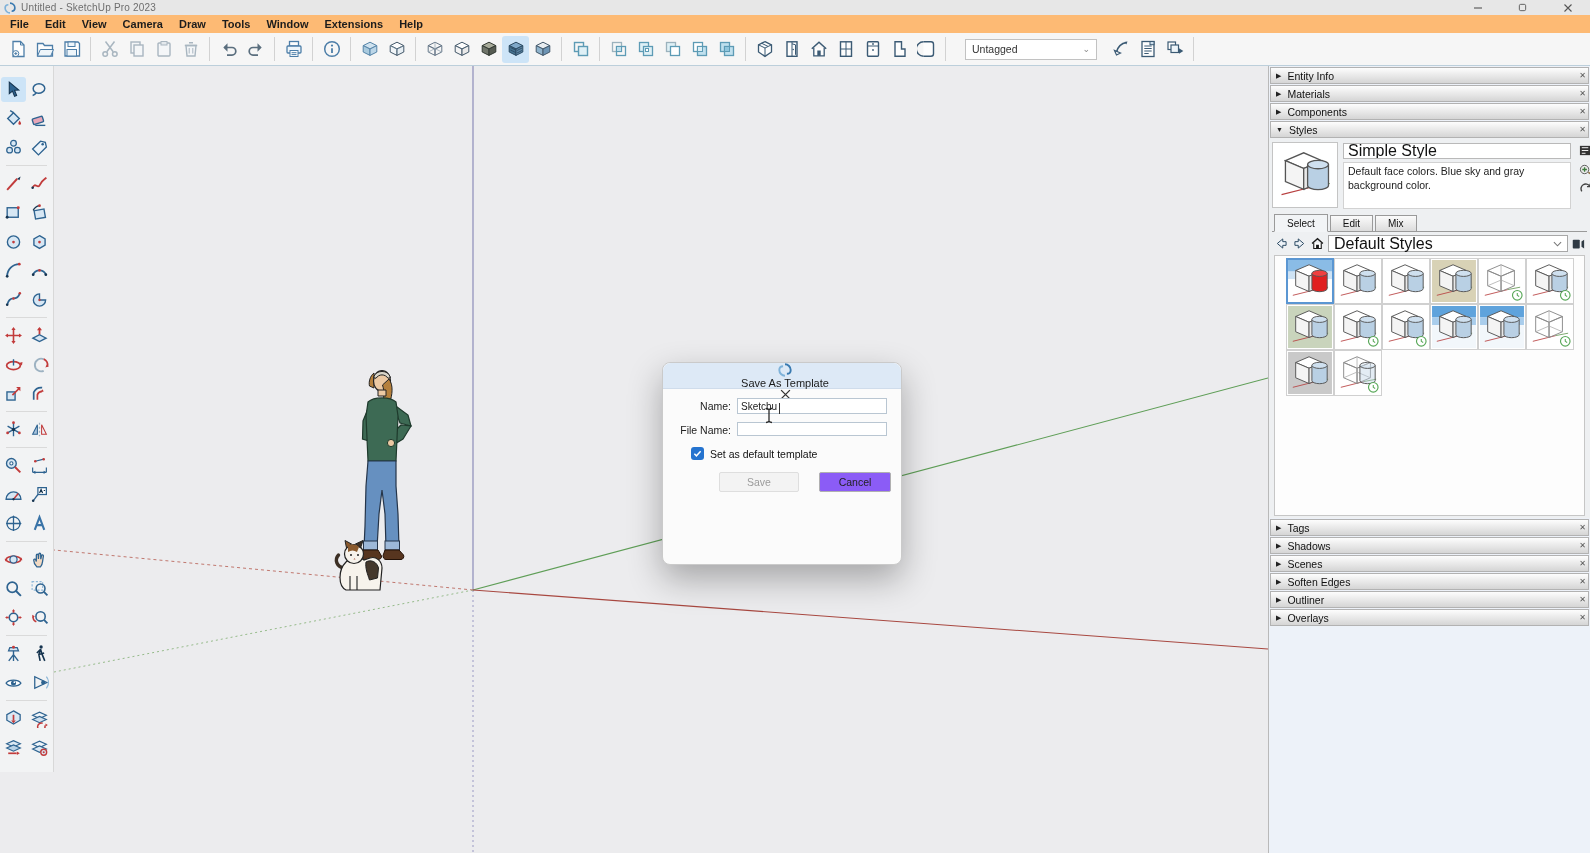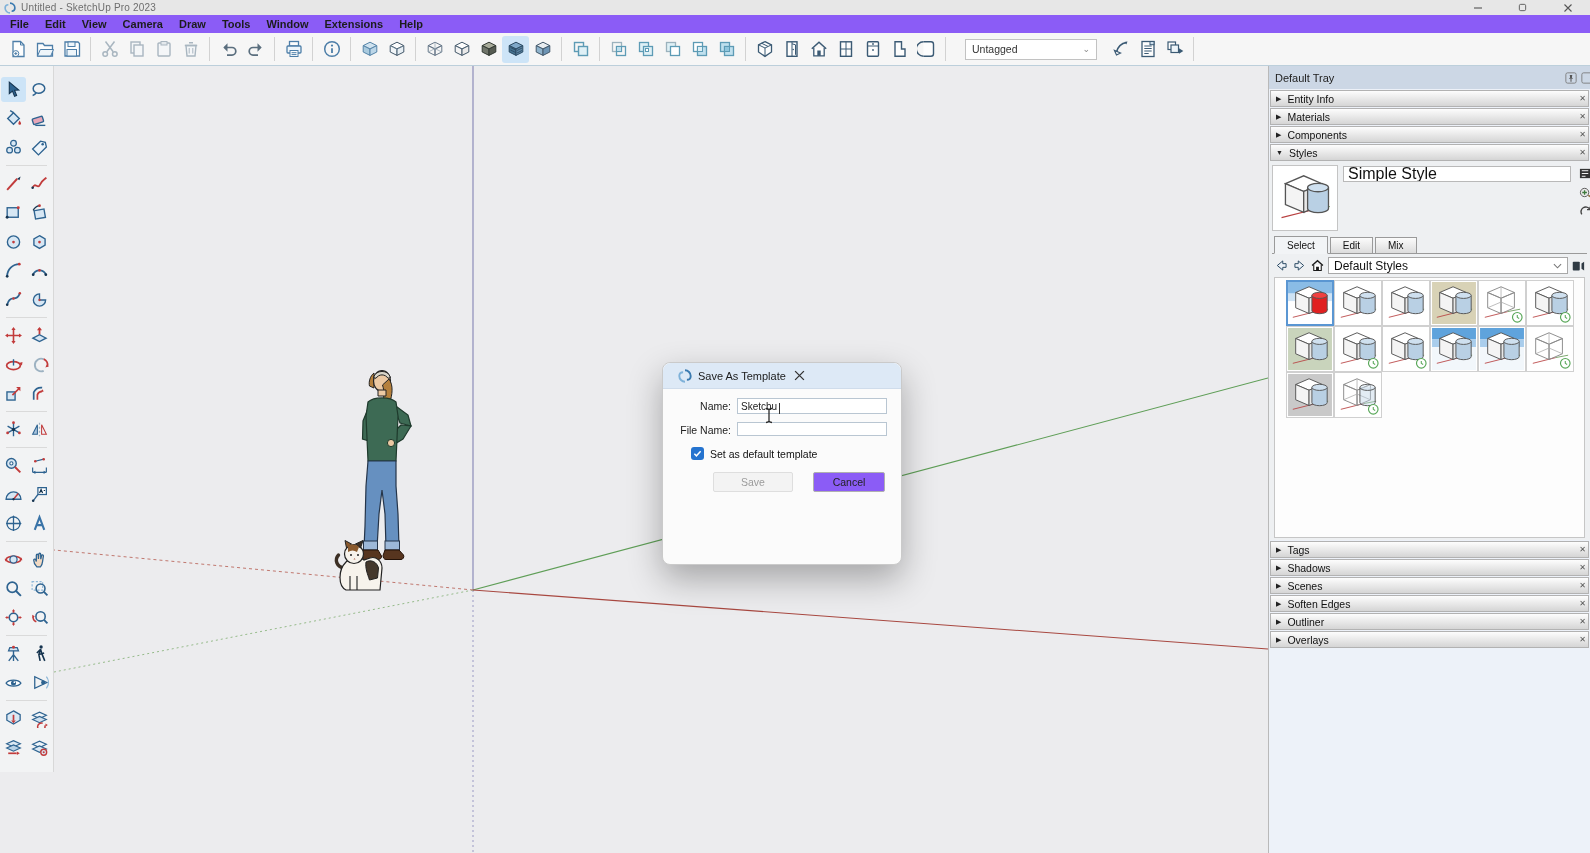--- a/index.html
+++ b/index.html
@@ -7,21 +7,21 @@
     font-family:"Liberation Sans","DejaVu Sans",sans-serif; background:#ececee; position:relative; }
 
   
   .titlebar{position:absolute;top:0;left:0;width:1590px;height:15px;background:#e7e7e7;
     display:flex;align-items:center;padding-left:4px;z-index:50;}
   .titlebar .app-title{font-size:10px;color:#6e6e6e;margin-left:5px;letter-spacing:.2px;}
   .win-controls{margin-left:auto;display:flex;height:15px;}
   .win-btn{width:45px;display:flex;align-items:center;justify-content:center;color:#555;font-size:9px;}
 
   
-  .menubar{position:absolute;top:15px;left:0;width:1590px;height:18px;background:#8b5cf6;
+  .menubar{position:absolute;top:15px;left:0;width:1590px;height:18px;background:#fdba74;
     display:flex;align-items:center;padding-left:2px;z-index:50;}
   .menu-item{font-size:11px;font-weight:600;color:#1c1c1c;padding:0 8px;}
 
   
   .toolbar{position:absolute;top:33px;left:0;width:1590px;height:33px;background:#f6f6f6;
     border-bottom:1px solid #bccfdb;display:flex;align-items:center;padding-left:4px;z-index:50;}
   .tb-group{display:flex;align-items:center;}
   .tb-sep{width:1px;height:24px;background:#d2d2d2;margin:0 5px;}
   .tb-btn{width:27px;height:27px;display:flex;align-items:center;justify-content:center;border-radius:3px;}
   .tb-btn.active{background:#cde4f7;}
@@ -39,32 +39,32 @@
 
   
   .viewport{position:absolute;left:54px;top:66px;width:1214px;height:787px;background:#ececee;overflow:hidden;}
   .axes-svg{position:absolute;left:0;top:0;}
   .figure-svg{position:absolute;left:276px;top:298px;}
 
   
   .dialog{position:absolute;left:662px;top:362px;width:240px;height:203px;background:#fbfbfb;
     border:1px solid #cacaca;border-radius:8px;box-shadow:0 14px 34px rgba(0,0,0,.30);z-index:100;font-size:10.5px;}
   .dlg-title{height:26px;background:#dde9f6;border-radius:8px 8px 0 0;display:flex;align-items:center;
-    padding:0 9px;border-bottom:1px solid #cfdceb;}
+    padding:0 9px;border-bottom:1px solid #cfdceb;flex-direction:column;}
   .dlg-title span{margin-left:6px;font-size:11px;color:#1b1b1b;}
   .dlg-close{margin-left:auto;width:16px;height:16px;display:flex;align-items:center;justify-content:center;}
   .dlg-row{display:flex;align-items:flex-start;margin-top:9px;}
   .dlg-label{width:74px;text-align:right;padding-right:6px;color:#222;padding-top:2px;}
   .dlg-input{width:150px;height:16px;border:1px solid #b9c6d2;background:#fff;font-size:10px;
     font-family:inherit;padding:0 3px;color:#222;}
   .dlg-textarea{width:150px;height:70px;border:1px solid #ccd4da;background:#fff;resize:none;font-family:inherit;}
   .chk-row{display:flex;align-items:center;margin:11px 0 0 28px;}
   .chk-box{width:13px;height:13px;background:#2573cf;border-radius:3px;display:flex;align-items:center;
     justify-content:center;margin-right:6px;}
-  .dlg-buttons{display:flex;justify-content:flex-end;margin:12px 16px 0 0;gap:20px;align-items:center;}
+  .dlg-buttons{display:flex;justify-content:flex-end;margin:12px 10px 0 0;gap:20px;align-items:center;}
   .btn{height:20px;font-size:10.5px;border-radius:2px;display:flex;align-items:center;justify-content:center;}
   .btn-save{width:80px;background:#f3f3f3;border:1px solid #dedede;color:#9b9b9b;}
   .btn-cancel{width:72px;background:#8b5cf6;border:1px solid #b0b0b0;color:#222;}
   .text-caret{position:absolute;left:116px;top:40px;width:1px;height:11px;background:#333;}
   .ibeam{position:absolute;left:100px;top:44px;z-index:120;}
 
   
   .tray{position:absolute;left:1268px;top:66px;width:322px;height:787px;background:#edf1f8;
     border-left:1px solid #b9b9b9;z-index:60;display:flex;flex-direction:column;overflow:hidden;}
   .tray-header{height:23px;background:#ccd7e5;display:flex;align-items:center;padding:0 6px;
@@ -84,21 +84,21 @@
   .style-desc{margin-top:2px;height:47px;background:#fff;border:1px solid #d2d2d2;font-size:10.5px;
     color:#222;line-height:1.3;padding:2px 4px;}
   .style-side-icons{position:absolute;right:-2px;top:6px;display:flex;flex-direction:column;gap:6px;}
   .tabs-row{display:flex;align-items:flex-end;height:18px;margin-top:5px;border-bottom:1px solid #9a9a9a;
     padding-left:2px;}
   .tab{height:16px;padding:0 12px;font-size:10px;display:flex;align-items:center;color:#111;
     background:linear-gradient(#fbfbfb,#dcdcdc);border:1px solid #9a9a9a;border-bottom:none;margin-right:2px;}
   .tab.active{background:#f2f4f6;height:18px;border-bottom:1px solid #f2f4f6;margin-bottom:-1px;}
   .nav-row{display:flex;align-items:center;height:21px;margin-top:1px;gap:3px;padding:0 2px;}
   .nav-combo{flex:1;height:17px;background:#fff;border:1px solid #a8a8a8;display:flex;align-items:center;
-    justify-content:space-between;font-size:12px;color:#111;padding:0 5px;}
+    justify-content:space-between;font-size:16px;color:#111;padding:0 5px;}
   .thumb-list{background:#fdfdfd;border:1px solid #c6c6c6;margin:1px 2px 0 2px;height:261px;flex:none;
     padding-top:2px;}
   .thumb-grid{display:grid;grid-template-columns:repeat(6,48px);justify-content:center;}
   .thumb-cell{width:48px;height:46px;border:1px solid #d0d0d0;background:#fff;display:flex;
     align-items:center;justify-content:center;}
   .thumb-cell.sel{border:2px solid #5a96d2;background:#cfe3f6;}
   .tray-bottom-fill{flex:1;background:#edf2f9;}
   .icon{display:inline-flex;align-items:center;justify-content:center;line-height:0;}
 </style>
 </head>
@@ -1002,37 +1002,20 @@
     <div class="btn btn-cancel">Cancel</div>
   </div>
   <div class="text-caret"></div>
   <span class="ibeam">
     <svg viewBox="0 0 12 17" width="12" height="17">
       <path d="M3 1.5c1.5 0 2.3.6 3 1.3.7-.7 1.5-1.3 3-1.3M3 15.5c1.5 0 2.3-.6 3-1.3.7.7 1.5 1.3 3 1.3M6 2.8v11.4" stroke="#2a2a2a" stroke-width="1.3" fill="none"></path>
     </svg></span>
 </div>
 
 <div class="tray">
-  <div class="tray-header">
-    <span>Default Tray</span>
-    <span class="spacer">
-      <span class="icon">
-        <svg viewBox="0 0 14 14" width="12" height="12">
-            <rect x="1" y="1" width="12" height="12" rx="2" stroke="#777" fill="none"></rect>
-            <path d="M5.5 3.5h3l-.5 3 1.5 1.5h-5L6 6.5z" fill="#555"></path>
-            <path d="M7 8v3.5" stroke="#555" stroke-width="1.2" fill="none"></path>
-          </svg>
-        </span>
-      <span class="icon" style="margin-right:-9px;">
-        <svg viewBox="0 0 14 14" width="12" height="12">
-            <rect x="1" y="1" width="12" height="12" rx="2" stroke="#777" fill="none"></rect>
-          </svg>
-        </span>
-    </span>
-  </div>
   <div id="tray-top-sections">
       <div class="sec-bar">
         <span class="tri">▶</span>
         <span>Entity Info</span>
         <span class="secx">✕</span>
       </div>
       <div class="sec-bar">
         <span class="tri">▶</span>
         <span>Materials</span>
         <span class="secx">✕</span>
@@ -1058,20 +1041,21 @@
             <path d="M29 31l13-2.5" stroke="#6a9a5a" stroke-width=".9" fill="none"></path>
             <path d="M8 11L22 5l14 6-14 6z" fill="#fff" stroke="#555" stroke-width="1"></path>
             <path d="M8 11v16l14 6V17z" fill="#f4f4f4" stroke="#555" stroke-width="1"></path>
             <path d="M36 11v16l-14 6V17z" fill="#e8e8e8" stroke="#555" stroke-width="1"></path>
             <path d="M25 14v16a8 3.2 0 0016 0V14" fill="#b9d0e4" stroke="#555" stroke-width="1"></path>
             <ellipse cx="33" cy="14" rx="8" ry="3.2" fill="#cfe0ef" stroke="#555" stroke-width="1"></ellipse>
           </svg>
         </div>
       <div class="style-fields">
         <input class="style-name" value="Simple Style" style="">
+        <div class="style-desc">Default face colors. Blue sky and gray background color.</div>
       </div>
       <div class="style-side-icons">
         <span class="icon">
           <svg viewBox="0 0 14 14" width="13" height="13">
               <rect x="1" y="2" width="11" height="10" fill="#333"></rect>
               <path d="M3 4h7M3 7h7M3 10h4" stroke="#fff" stroke-width="1" fill="none"></path>
             </svg>
           </span>
         <span class="icon">
           <svg viewBox="0 0 14 14" width="13" height="13">

